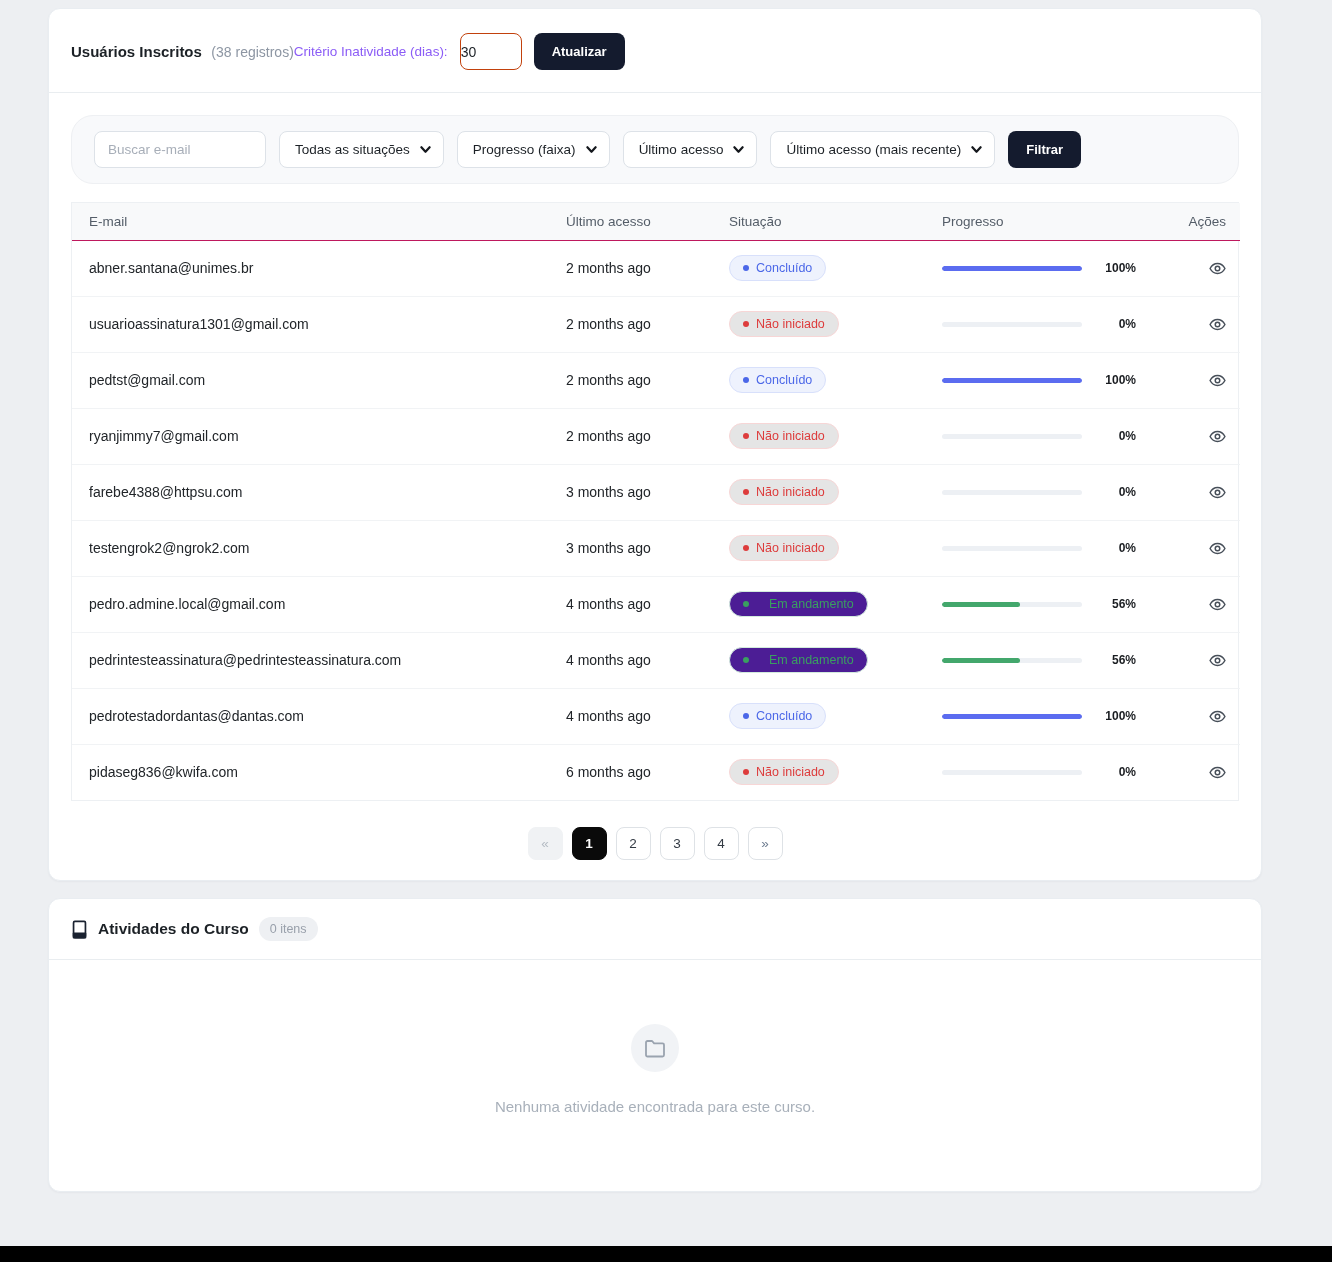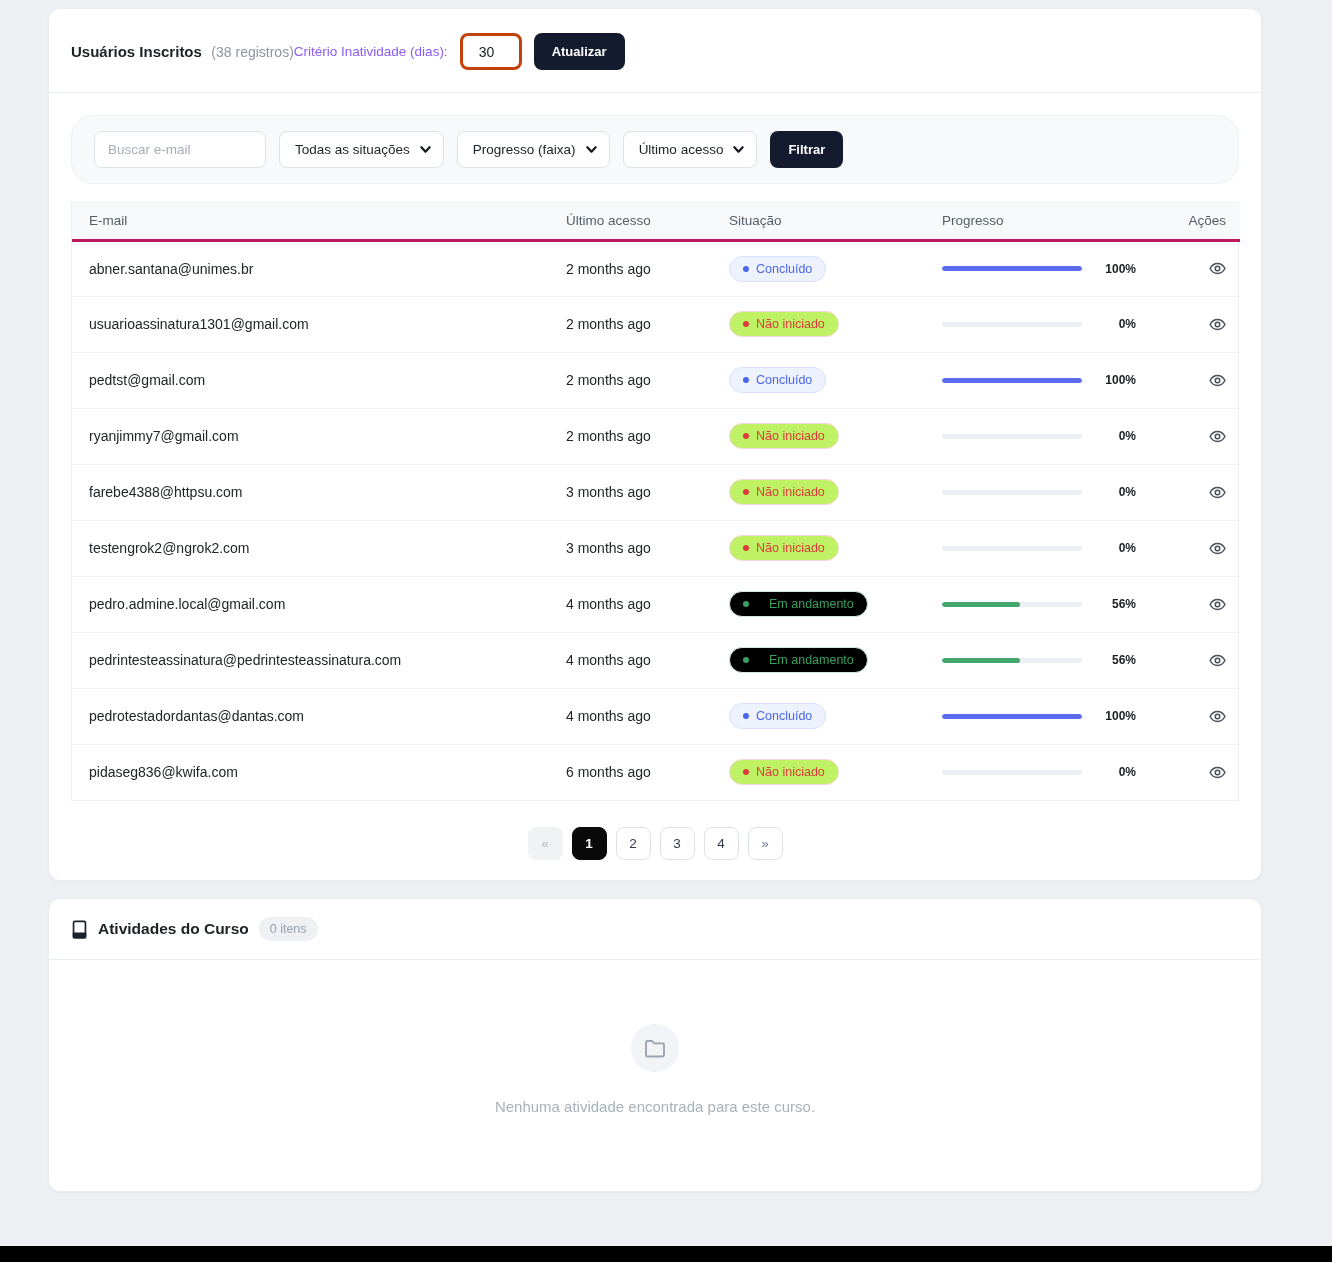--- a/index.html
+++ b/index.html
@@ -28,22 +28,22 @@
     display: flex; align-items: center; justify-content: flex-start;
     padding: 24px 22px 22px 22px;
     border-bottom: 1px solid #e9edf0;
   }
   .title { font-weight: bold; font-size: 15px; color: #1c2126; }
   .count { color: #8d96a3; font-size: 14px; margin-left: 5px; }
   .head-right { display: flex; align-items: center; gap: 12px; }
   .head-right label { color: #8b5cf6; font-size: 13.5px; }
   .inactivity-input {
     width: 62px; height: 37px;
-    border: 3px solid #c2410c; border-radius: 8px;
-    padding: 0 16px; font-size: 14px; color: #1c2126;
+    border: 1px solid #c2410c; border-radius: 8px;
+    padding: 0 0; font-size: 14px; color: #1c2126;
     font-family: "Liberation Sans", sans-serif;
     outline: none;
   }
   .btn-dark {
     background: var(--dark-navy, #141b2e);
     color: #fff; border: none; border-radius: 8px;
     height: 37px; padding: 0 18px;
     font-size: 13px; font-weight: bold;
     font-family: "Liberation Sans", sans-serif;
     cursor: pointer;
@@ -75,40 +75,40 @@
   }
   .select svg { margin-left: 10px; flex: none; }
 
   
   .table-wrap { margin: 0 22px; border: 1px solid #edf0f3; }
   table { border-collapse: collapse; width: 100%; table-layout: fixed; }
   thead th {
     background: #f8f9fa;
     font-weight: normal; font-size: 13.5px; color: #545d68;
     text-align: left; height: 37px; padding: 0;
-    border-bottom: 3px solid #be185d;
+    border-bottom: 1px solid #be185d;
   }
   thead th:first-child { padding-left: 17px; }
   thead th:last-child, tbody td:last-child { text-align: right; padding-right: 14px; }
   tbody td { height: 56px; padding: 0; font-size: 14px; color: #212529; }
   tbody td:first-child { padding-left: 17px; }
   tbody tr { border-bottom: 1px solid #f1f3f5; }
   tbody tr:last-child { border-bottom: none; }
 
   .badge {
     display: inline-flex; align-items: center; gap: 7px;
     border-radius: 999px; padding: 5px 13px;
     font-size: 12.5px; border: 1px solid transparent;
   }
   .badge .dot { width: 6px; height: 6px; border-radius: 50%; display: inline-block; }
   .badge.concluido   { background: #eef2fd; border-color: #d8e0fb; color: var(--accent-blue, #4b67e8); }
   .badge.concluido .dot { background: var(--accent-blue, #4b67e8); }
-  .badge.nao_iniciado { background: #bef264; border-color: #f7d6d6; color: var(--accent-red, #dd3c3c); }
+  .badge.nao_iniciado { background: #e5e5e5; border-color: #f7d6d6; color: var(--accent-red, #dd3c3c); }
   .badge.nao_iniciado .dot { background: var(--accent-red, #dd3c3c); }
-  .badge.em_andamento { background: #000000; border-color: #d2ebdd; color: var(--accent-green, #3a9f60); gap: 20px; }
+  .badge.em_andamento { background: #4c1d95; border-color: #d2ebdd; color: var(--accent-green, #3a9f60); gap: 20px; }
   .badge.em_andamento .dot { background: var(--accent-green, #3a9f60); }
 
   .progress-wrap { display: flex; align-items: center; }
   .track { width: 140px; height: 5px; border-radius: 3px; background: #edf0f4; overflow: hidden; }
   .fill { height: 100%; border-radius: 3px; }
   .fill.concluido { background: var(--bar-blue, #5b6cf0); }
   .fill.em_andamento { background: var(--bar-green, #43a76c); }
   .fill.nao_iniciado { background: transparent; }
   .pct { width: 46px; text-align: right; margin-left: 8px; font-weight: bold; font-size: 12px; color: #1a1d21; }
 
@@ -181,20 +181,26 @@
           </svg>
       </div>
       <div class="select">
         <span>Progresso (faixa)</span>
         <svg width="11" height="11" viewBox="0 0 12 12" fill="none" stroke="#15181d" stroke-width="2.4" stroke-linecap="round" stroke-linejoin="round">
             <polyline points="1.5,3.5 6,8.5 10.5,3.5"></polyline>
           </svg>
       </div>
       <div class="select">
         <span>Último acesso</span>
+        <svg width="11" height="11" viewBox="0 0 12 12" fill="none" stroke="#15181d" stroke-width="2.4" stroke-linecap="round" stroke-linejoin="round">
+            <polyline points="1.5,3.5 6,8.5 10.5,3.5"></polyline>
+          </svg>
+      </div>
+      <div class="select">
+        <span>Último acesso (mais recente)</span>
         <svg width="11" height="11" viewBox="0 0 12 12" fill="none" stroke="#15181d" stroke-width="2.4" stroke-linecap="round" stroke-linejoin="round">
             <polyline points="1.5,3.5 6,8.5 10.5,3.5"></polyline>
           </svg>
       </div>
       <button class="btn-dark">Filtrar</button>
     </div>
 
     <div class="table-wrap">
       <table>
         <colgroup>

